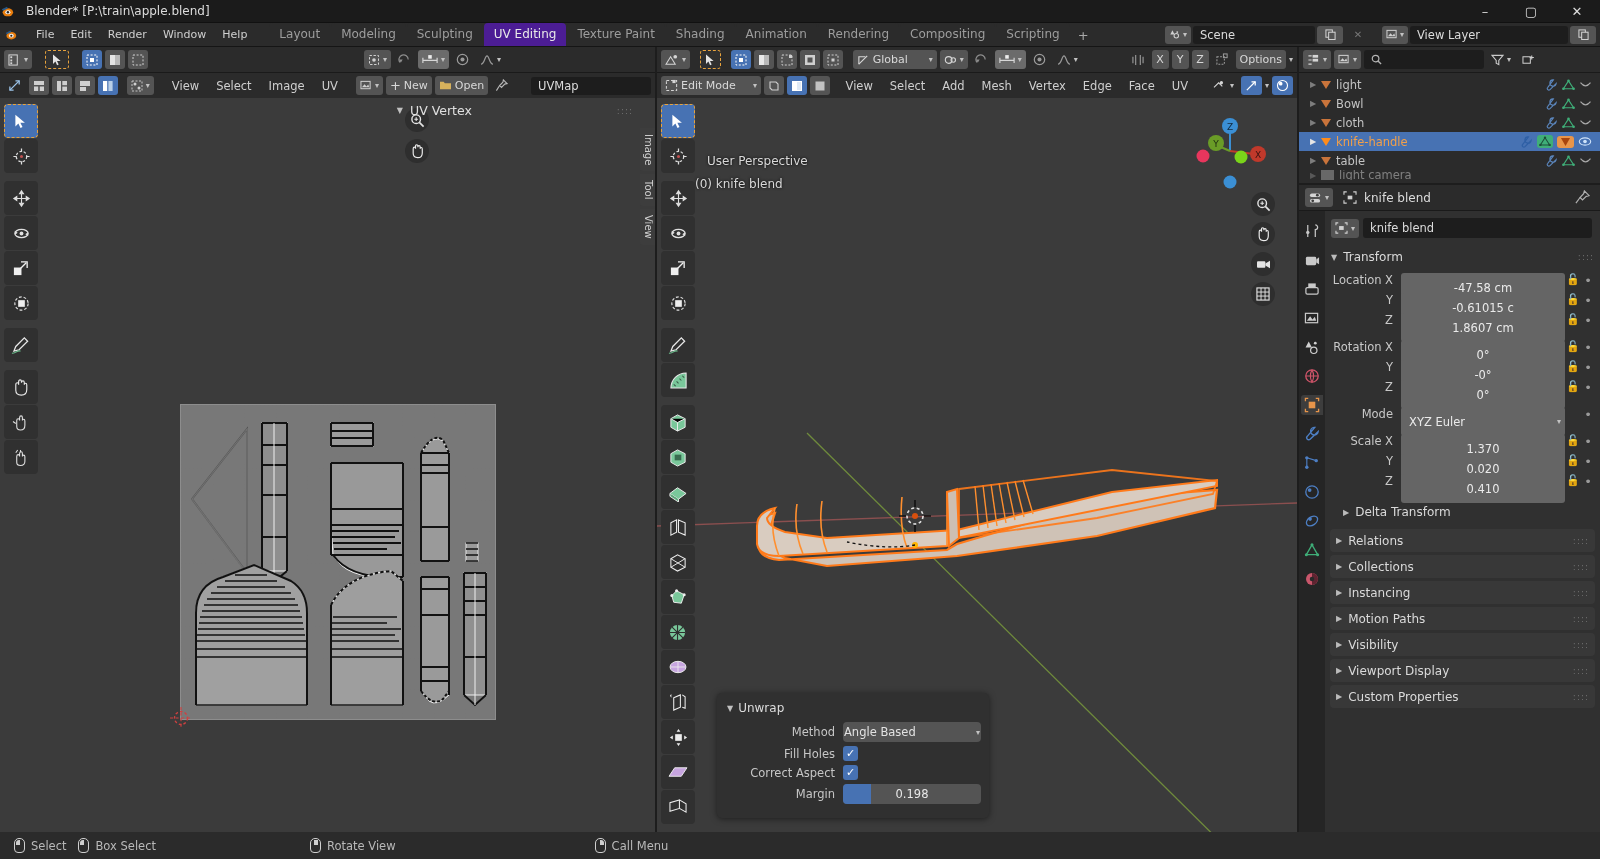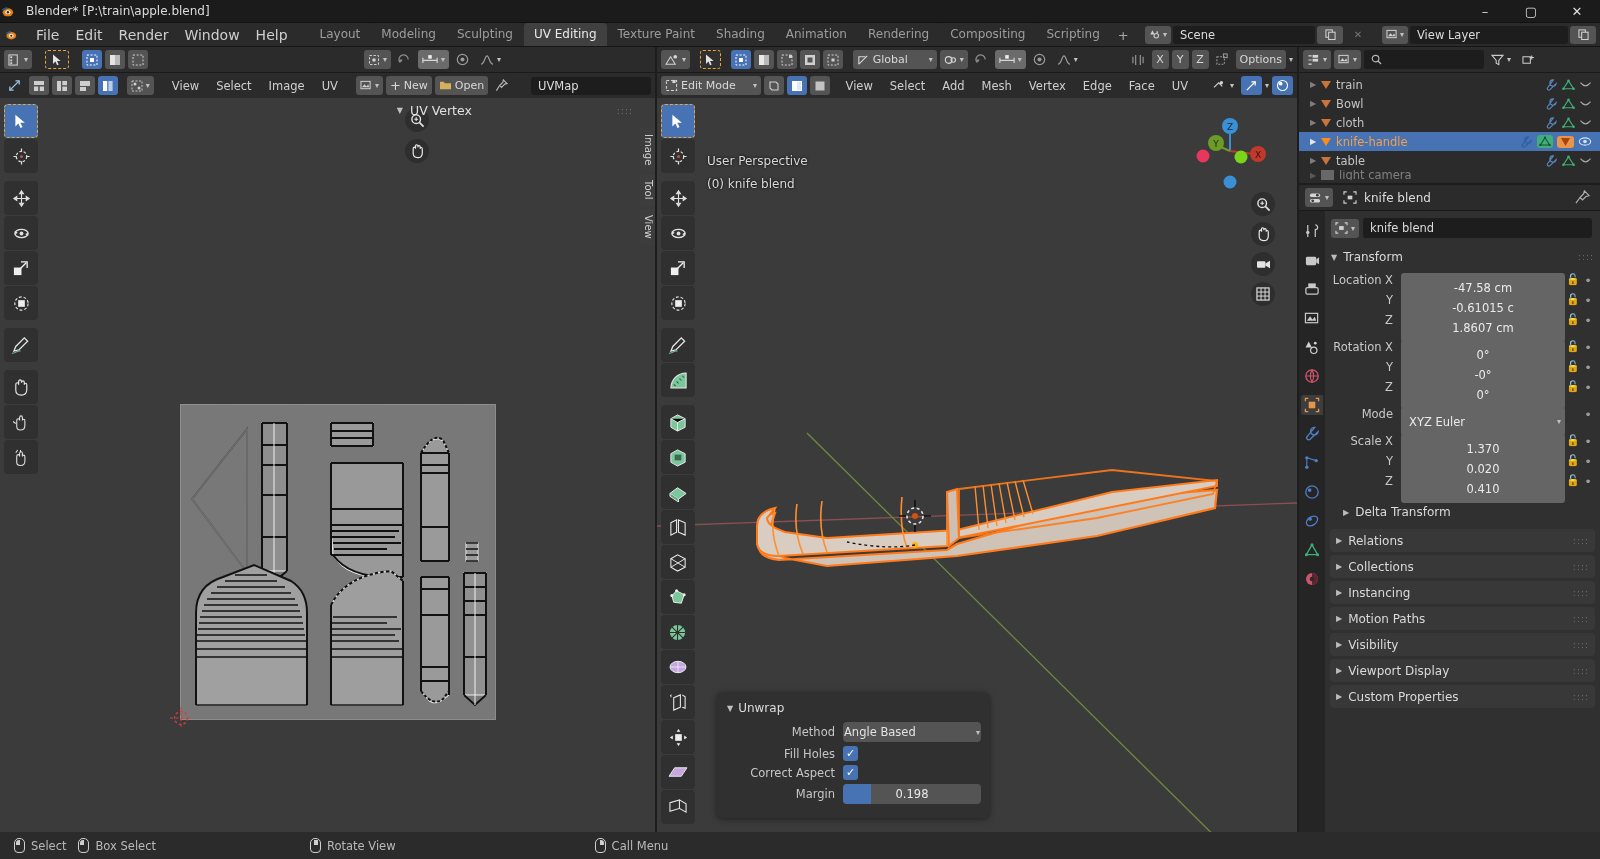--- a/index.html
+++ b/index.html
@@ -18,27 +18,27 @@
   #titlebar .tb-title{ font-size:12px; color:#dcdcdc; }
   #titlebar .tb-btns{ margin-left:auto; display:flex; height:100%; }
   #titlebar .tb-btn{ width:46px; display:flex; align-items:center; justify-content:center;
     color:#ddd; font-size:13px; }
   
   #topbar{
     height:24px; background:#2b2b2b; display:flex; align-items:center;
     border-bottom:1px solid #151515; padding-left:4px; position:relative;
   }
   .blender-logo{ width:24px; text-align:center; }
-  .menu-item{ padding:3px 8px; color:#cfcfcf; font-size:14px; border-radius:3px; }
+  .menu-item{ padding:3px 8px; color:#cfcfcf; font-size:11px; border-radius:3px; }
   .ws-tabs{ display:flex; align-items:flex-end; margin-left:14px; height:100%; }
   .ws-tab{
     padding:4px 10px 5px; font-size:12px; color:#9d9d9d; background:#2b2b2b;
     border-radius:4px 4px 0 0; margin-right:1px; white-space:nowrap;
   }
-  .ws-tab.active{ background:#404040; color:#e8e8e8; }
+  .ws-tab.active{ background:#4c1d95; color:#e8e8e8; }
   .ws-add{ color:#a8a8a8; padding:3px 7px; font-size:13px; }
   .scene-block{ margin-left:auto; display:flex; align-items:center; gap:2px; padding-right:4px;}
   .ic-btn{
     background:#545454; border-radius:3px; height:18px; min-width:26px;
     display:flex; align-items:center; justify-content:center; gap:2px;
     color:#d8d8d8; font-size:10px; padding:0 3px;
   }
   .txtfield{
     background:#1d1d1d; border-radius:3px; height:18px; display:flex; align-items:center;
     padding:0 7px; color:#dcdcdc; font-size:11.5px; min-width:120px;
@@ -220,21 +220,21 @@
 
   <div class="scene-block">
     <div class="ic-btn">
       <svg width="12" height="11" viewBox="0 0 14 12">
           <path d="M4 1 L6.5 6 L1.5 6Z" fill="#d0d0d0"></path>
           <circle cx="8.5" cy="7.5" r="2.6" fill="none" stroke="#d0d0d0" stroke-width="1.2"></circle>
           <circle cx="9.6" cy="3.2" r="1.1" fill="#d0d0d0"></circle>
         </svg>
       <span class="caret">▾</span>
     </div>
-    <div class="txtfield" style="width:142px">Scene</div>
+    <div class="txtfield" style="width:122px">Scene</div>
     <div class="ic-btn">
       <svg width="11" height="11" viewBox="0 0 12 12">
           <rect x="1" y="1" width="7" height="8" fill="none" stroke="#d5d5d5" stroke-width="1.1"></rect>
           <rect x="4" y="3.5" width="7" height="8" fill="#545454" stroke="#d5d5d5" stroke-width="1.1"></rect>
         </svg>
     </div>
     <div class="ic-btn" style="background:transparent">
         <span class="dim">✕</span>
       </div>
     <div class="sep"></div>
@@ -731,21 +731,21 @@
       <div class="hbtn on">
         <svg width="13" height="13" viewBox="0 0 14 14">
             <circle cx="7" cy="7" r="5.4" fill="none" stroke="#fff" stroke-width="1.2"></circle>
             <circle cx="5" cy="5" r="2" fill="#fff"></circle>
           </svg>
       </div>
     </div>
 
     <div id="vp3d">
       <div class="vp-text" style="left:50px;top:56px">User Perspective</div>
-      <div class="vp-text" style="left:50px;top:79px">(0) knife blend</div>
+      <div class="vp-text" style="left:38px;top:79px">(0) knife blend</div>
 
       <div class="toolshelf" style="top:6px">
         <div class="tool sel">
           <svg width="14" height="15" viewBox="0 0 11 12">
               <path d="M1 0.5 L1 10 L3.4 7.6 L5.1 11.2 L6.7 10.4 L5 7 L8.6 7Z" fill="#fff"></path>
             </svg>
         </div>
         <div class="tool">
           <svg width="19" height="19" viewBox="0 0 20 20">
               <circle cx="10" cy="10" r="5.5" fill="none" stroke="#e0e0e0" stroke-width="1.3" stroke-dasharray="2.6 2"></circle>
@@ -1020,21 +1020,21 @@
         <svg width="13" height="12" viewBox="0 0 14 13">
             <rect x="1" y="3" width="8" height="7" fill="none" stroke="#cfcfcf" stroke-width="1.1"></rect>
             <path d="M10.5 1.5 L10.5 6 M8.2 3.8 L12.8 3.8" stroke="#cfcfcf" stroke-width="1.2"></path>
           </svg>
       </div>
     </div>
     <div style="padding-top:2px">
       <div class="ol-row">
         <span class="ol-indent">▶</span>
         <span class="tri-down"></span>
-        <span>train</span>
+        <span>light</span>
         <span class="ol-icons">
           <svg width="13" height="12" viewBox="0 0 14 13">
               <path d="M9 1 A3.4 3.4 0 1 0 12 5 L5.4 11.5 A1.6 1.6 0 1 1 3 9Z" fill="none" stroke="#5b86bd" stroke-width="1.2"></path>
             </svg>
           <svg width="13" height="12" viewBox="0 0 14 13">
               <path d="M7 2 L12.5 10.5 L1.5 10.5Z" fill="none" stroke="#3fae78" stroke-width="1.2"></path>
               <circle cx="7" cy="2" r="1.4" fill="#3fae78"></circle>
               <circle cx="12.5" cy="10.5" r="1.4" fill="#3fae78"></circle>
               <circle cx="1.5" cy="10.5" r="1.4" fill="#3fae78"></circle>
             </svg>

